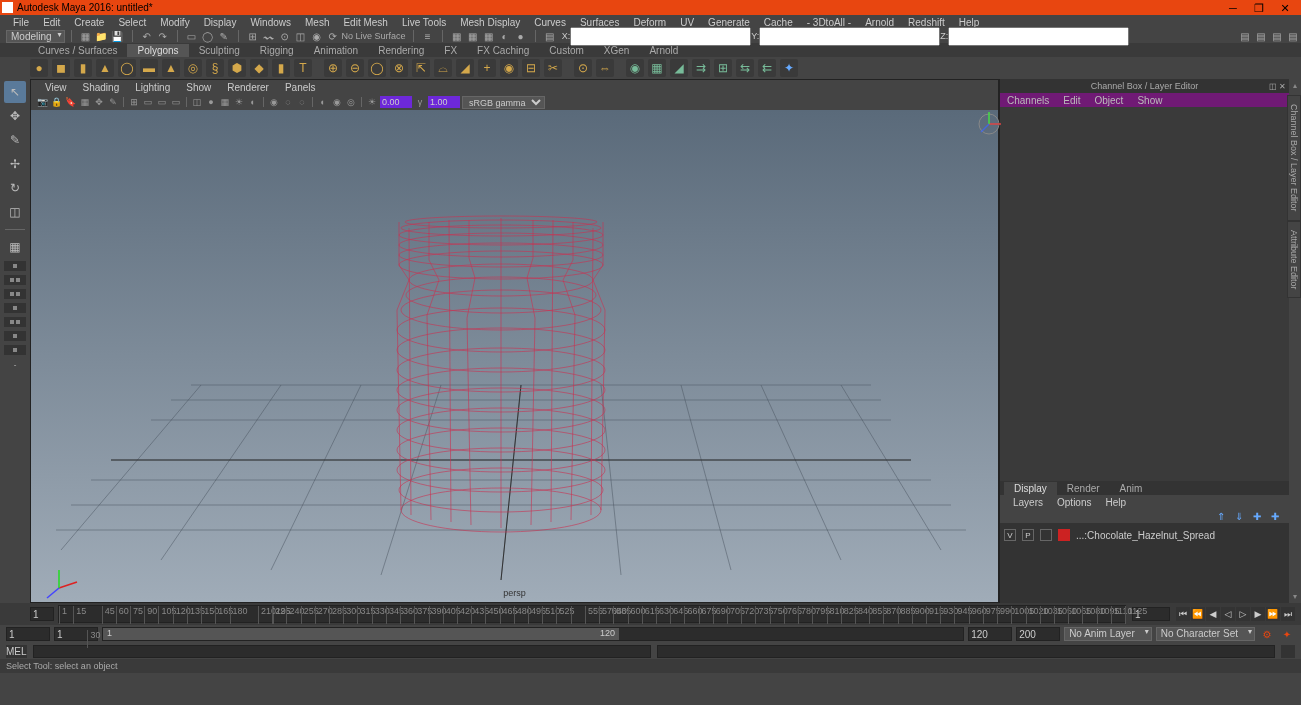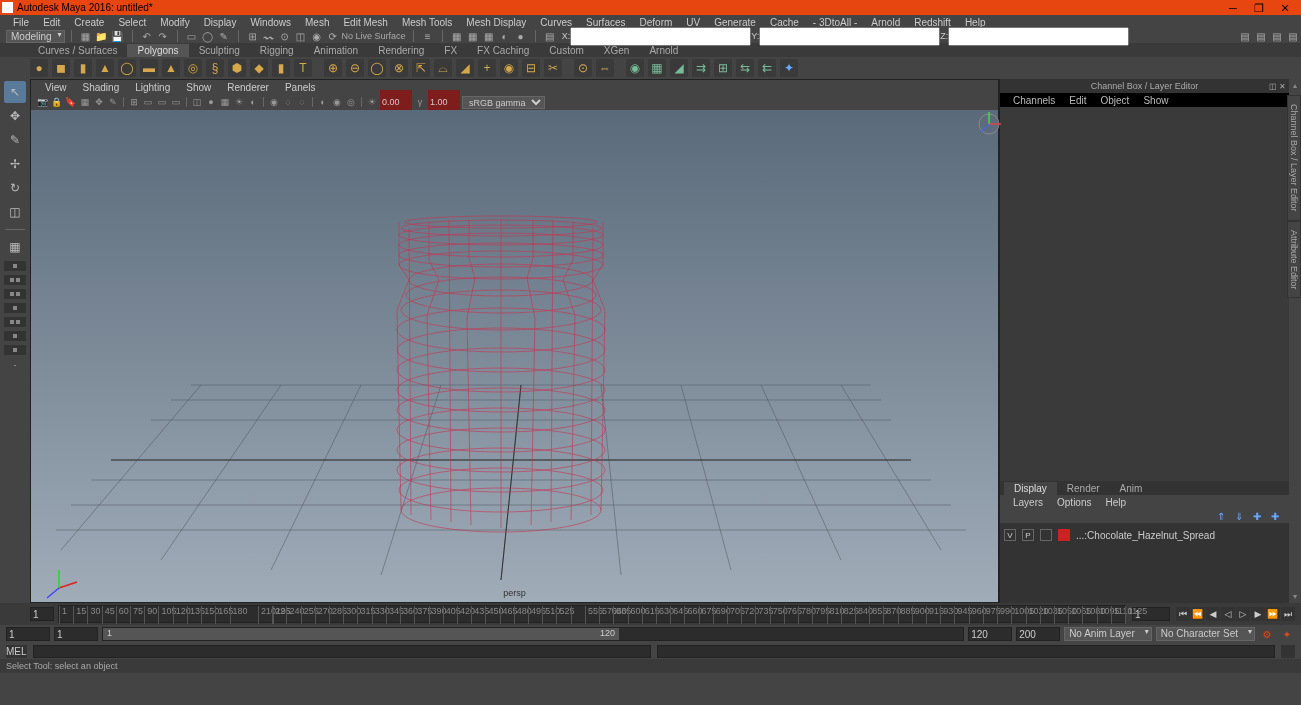--- a/index.html
+++ b/index.html
@@ -37,35 +37,35 @@
 .toolbox-col .divider { height: 1px; width: 20px; background: #666; margin: 4px 0; }
 .toolbox-col .tsmall { width: 22px; height: 10px; background: #333; cursor: pointer; margin: 1px 0; display:flex; align-items:center; justify-content:center;}
 .toolbox-col .tsmall span{width:4px;height:4px;background:#888;margin:0 1px;}
 
 .viewport-container { flex: 1; display: flex; flex-direction: column; border: 1px solid #222; }
 .panel-menu { background: #444; height: 14px; display: flex; align-items: center; padding-left: 6px; font-size: 10px; }
 .panel-menu span { padding: 0 8px; cursor: pointer; }
 .panel-toolbar { background: #444; height: 16px; display: flex; align-items: center; padding-left: 6px; gap: 2px; }
 .panel-toolbar .pi { width: 12px; height: 12px; display: flex; align-items: center; justify-content: center; cursor: pointer; font-size: 9px; color: #999; }
 .panel-toolbar .sep { width: 1px; height: 10px; background: #666; margin: 0 2px; }
-.panel-toolbar input { background: #7f1d1d; border: none; color: #ccc; font-size: 9px; width: 32px; height: 12px; padding: 12px 2px; }
+.panel-toolbar input { background: #6d28d9; border: none; color: #ccc; font-size: 9px; width: 32px; height: 12px; padding: 0 2px; }
 .panel-toolbar select { background: #555; border: 1px solid #666; color: #ccc; font-size: 9px; height: 13px; padding: 0 2px; }
 
 .viewport { flex: 1; background: linear-gradient(#5a6a7a, #a0acb8); position: relative; overflow: hidden; }
 .viewport svg { position: absolute; top: 0; left: 0; }
 .view-label { position: absolute; bottom: 4px; left: 50%; transform: translateX(-50%); font-size: 9px; color: #333; }
 
 .right-panel { width: 290px; background: #3a3a3a; display: flex; flex-direction: column; border-left: 1px solid #222; }
 .right-tabs-v { position: absolute; right: 0; top: 95px; width: 14px; display: flex; flex-direction: column; }
 .right-tabs-v div { writing-mode: vertical-rl; font-size: 9px; padding: 8px 1px; background: #444; color: #aaa; cursor: pointer; border: 1px solid #333; }
 .channel-header { background: #333; height: 14px; display: flex; align-items: center; justify-content: center; font-size: 9px; color: #aaa; position: relative; }
 .channel-header .hicons { position: absolute; right: 2px; display: flex; gap: 2px; }
 .channel-header .hicons span { width: 8px; height: 8px; font-size: 8px; cursor: pointer; }
 .compass { position: absolute; right: 296px; top: 108px; width: 32px; height: 32px; }
-.channel-menus { background: #000000; height: 14px; display: flex; align-items: center; padding-left: 6px; font-size: 10px; }
+.channel-menus { background: #701a75; height: 14px; display: flex; align-items: center; font-size: 10px; }
 .channel-menus span { padding: 0 7px; cursor: pointer; color: #bbb; }
 .channel-body { flex: 1; background: #3a3a3a; }
 
 .layer-tabs { background: #333; height: 14px; display: flex; align-items: flex-end; padding-left: 4px; font-size: 10px; }
 .layer-tabs span { padding: 1px 10px; cursor: pointer; color: #aaa; }
 .layer-tabs span.active { background: #444; color: #ddd; }
 .layer-menus { background: #444; height: 14px; display: flex; align-items: center; padding-left: 6px; font-size: 10px; }
 .layer-menus span { padding: 0 7px; cursor: pointer; }
 .layer-icons { background: #444; height: 14px; display: flex; justify-content: flex-end; padding-right: 6px; gap: 6px; align-items: center; }
 .layer-icons .li { width: 12px; height: 10px; cursor: pointer; color: #6af; font-size: 10px; }
@@ -115,21 +115,21 @@
 <div class="menubar">
   <span>File</span>
   <span>Edit</span>
   <span>Create</span>
   <span>Select</span>
   <span>Modify</span>
   <span>Display</span>
   <span>Windows</span>
   <span>Mesh</span>
   <span>Edit Mesh</span>
-  <span>Mesh Tools</span>
+  <span>Live Tools</span>
   <span>Mesh Display</span>
   <span>Curves</span>
   <span>Surfaces</span>
   <span>Deform</span>
   <span>UV</span>
   <span>Generate</span>
   <span>Cache</span>
   <span>- 3DtoAll -</span>
   <span>Arnold</span>
   <span>Redshift</span>
@@ -448,21 +448,21 @@
   <line x1="16" y1="16" x2="28" y2="16" stroke="#d44" stroke-width="1.5"></line>
   <line x1="16" y1="16" x2="16" y2="4" stroke="#4d4" stroke-width="1.5"></line>
   <line x1="16" y1="16" x2="8" y2="24" stroke="#46d" stroke-width="1.5"></line>
 </svg>
 
 <div class="timeline">
   <input style="width: 24px; margin-right: 4px;" value="1">
   <div class="timeline-ruler" id="ruler">
       <div class="tick" style="left: 0%;">1</div>
       <div class="tick" style="left: 1.33333%;">15</div>
-      <div class="tick" style="left: 2.66667%;">30</div>
+      <div class="tick" style="left: 2.66667%; margin-top: 24px;">30</div>
       <div class="tick" style="left: 4%;">45</div>
       <div class="tick" style="left: 5.33333%;">60</div>
       <div class="tick" style="left: 6.66667%;">75</div>
       <div class="tick" style="left: 8%;">90</div>
       <div class="tick" style="left: 9.33333%;">105</div>
       <div class="tick" style="left: 10.6667%;">120</div>
       <div class="tick" style="left: 12%;">135</div>
       <div class="tick" style="left: 13.3333%;">150</div>
       <div class="tick" style="left: 14.6667%;">165</div>
       <div class="tick" style="left: 16%;">180</div>

